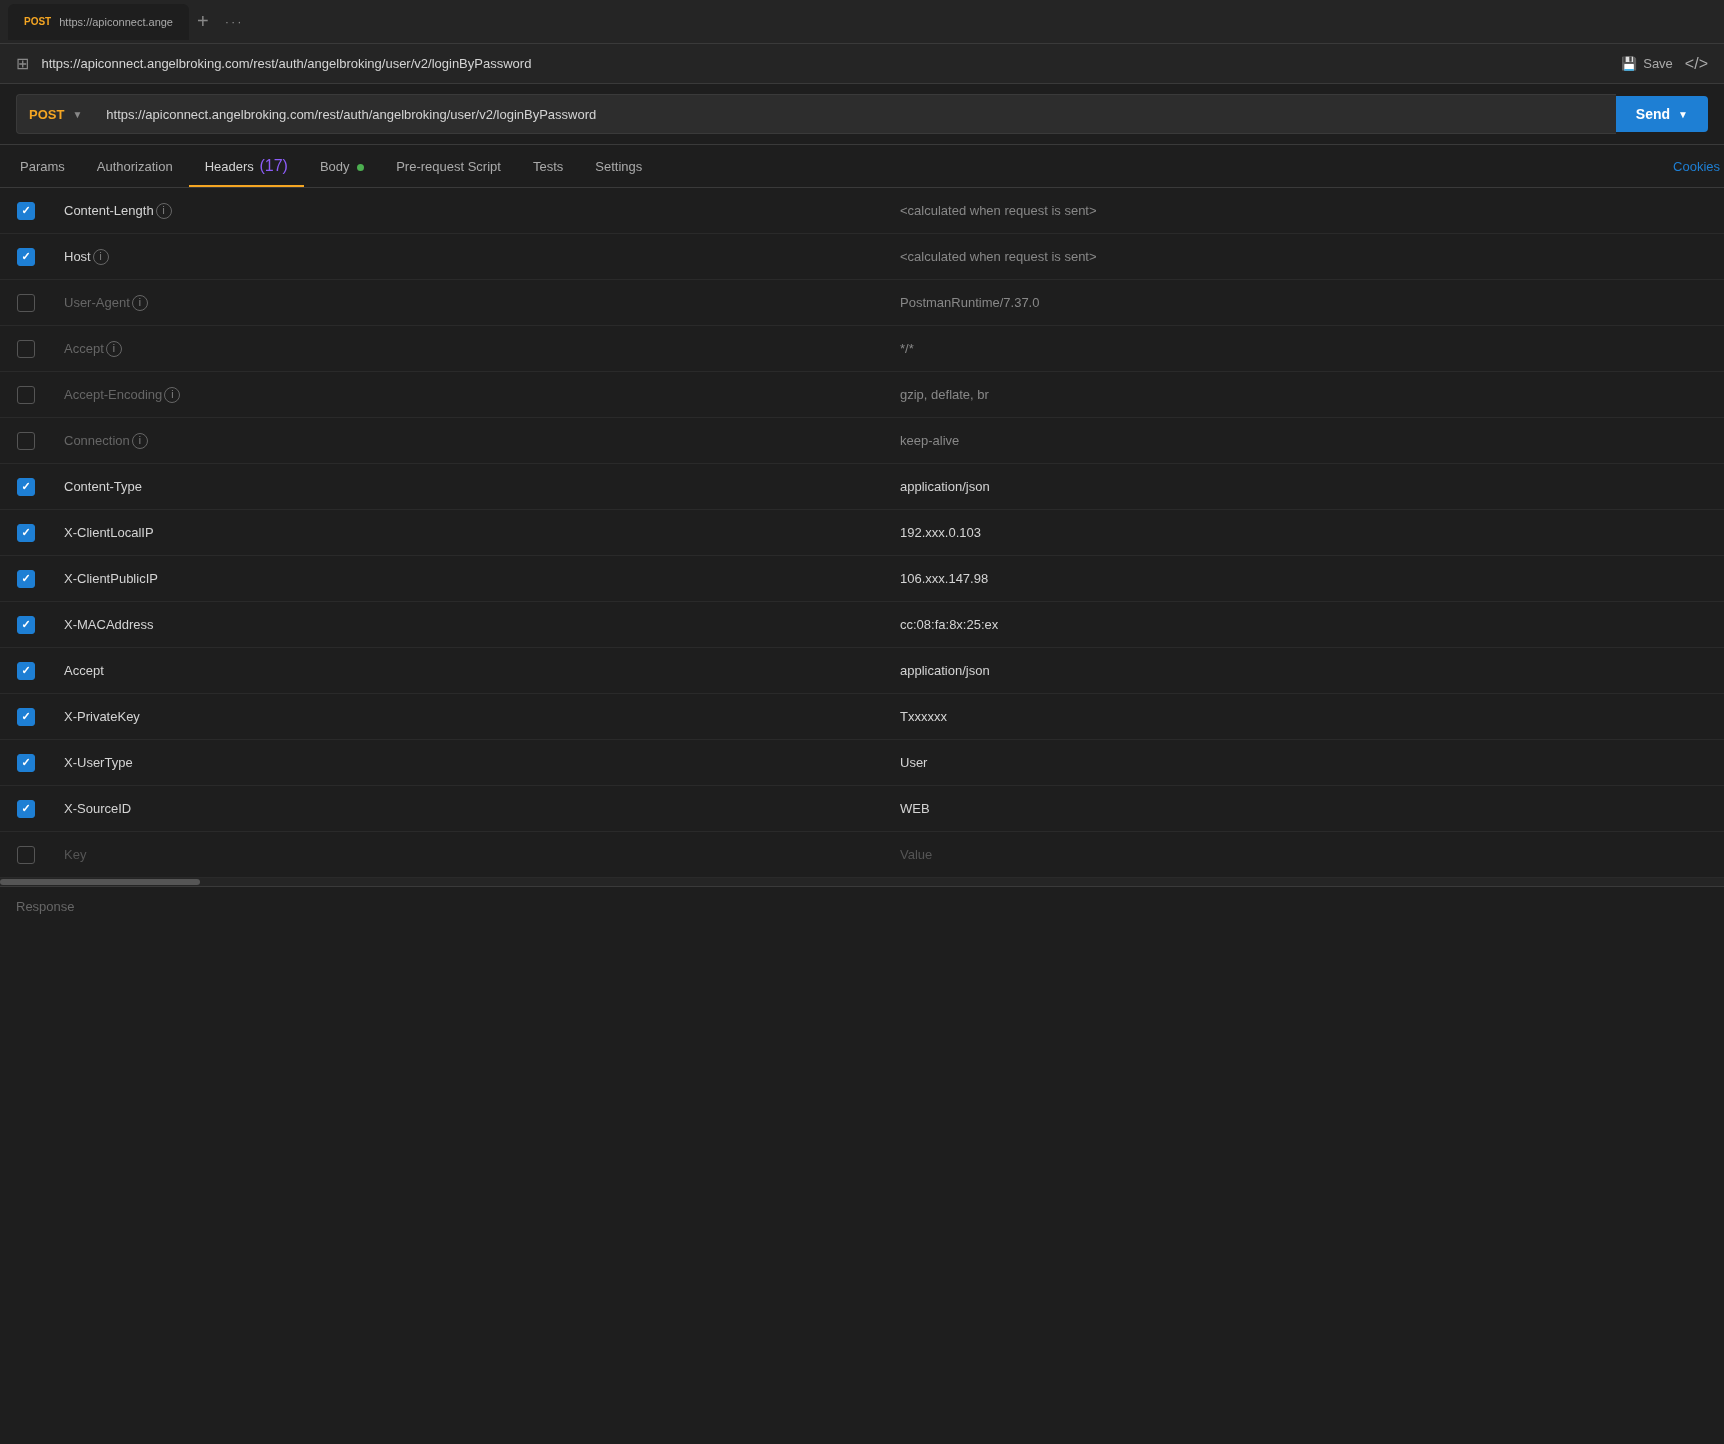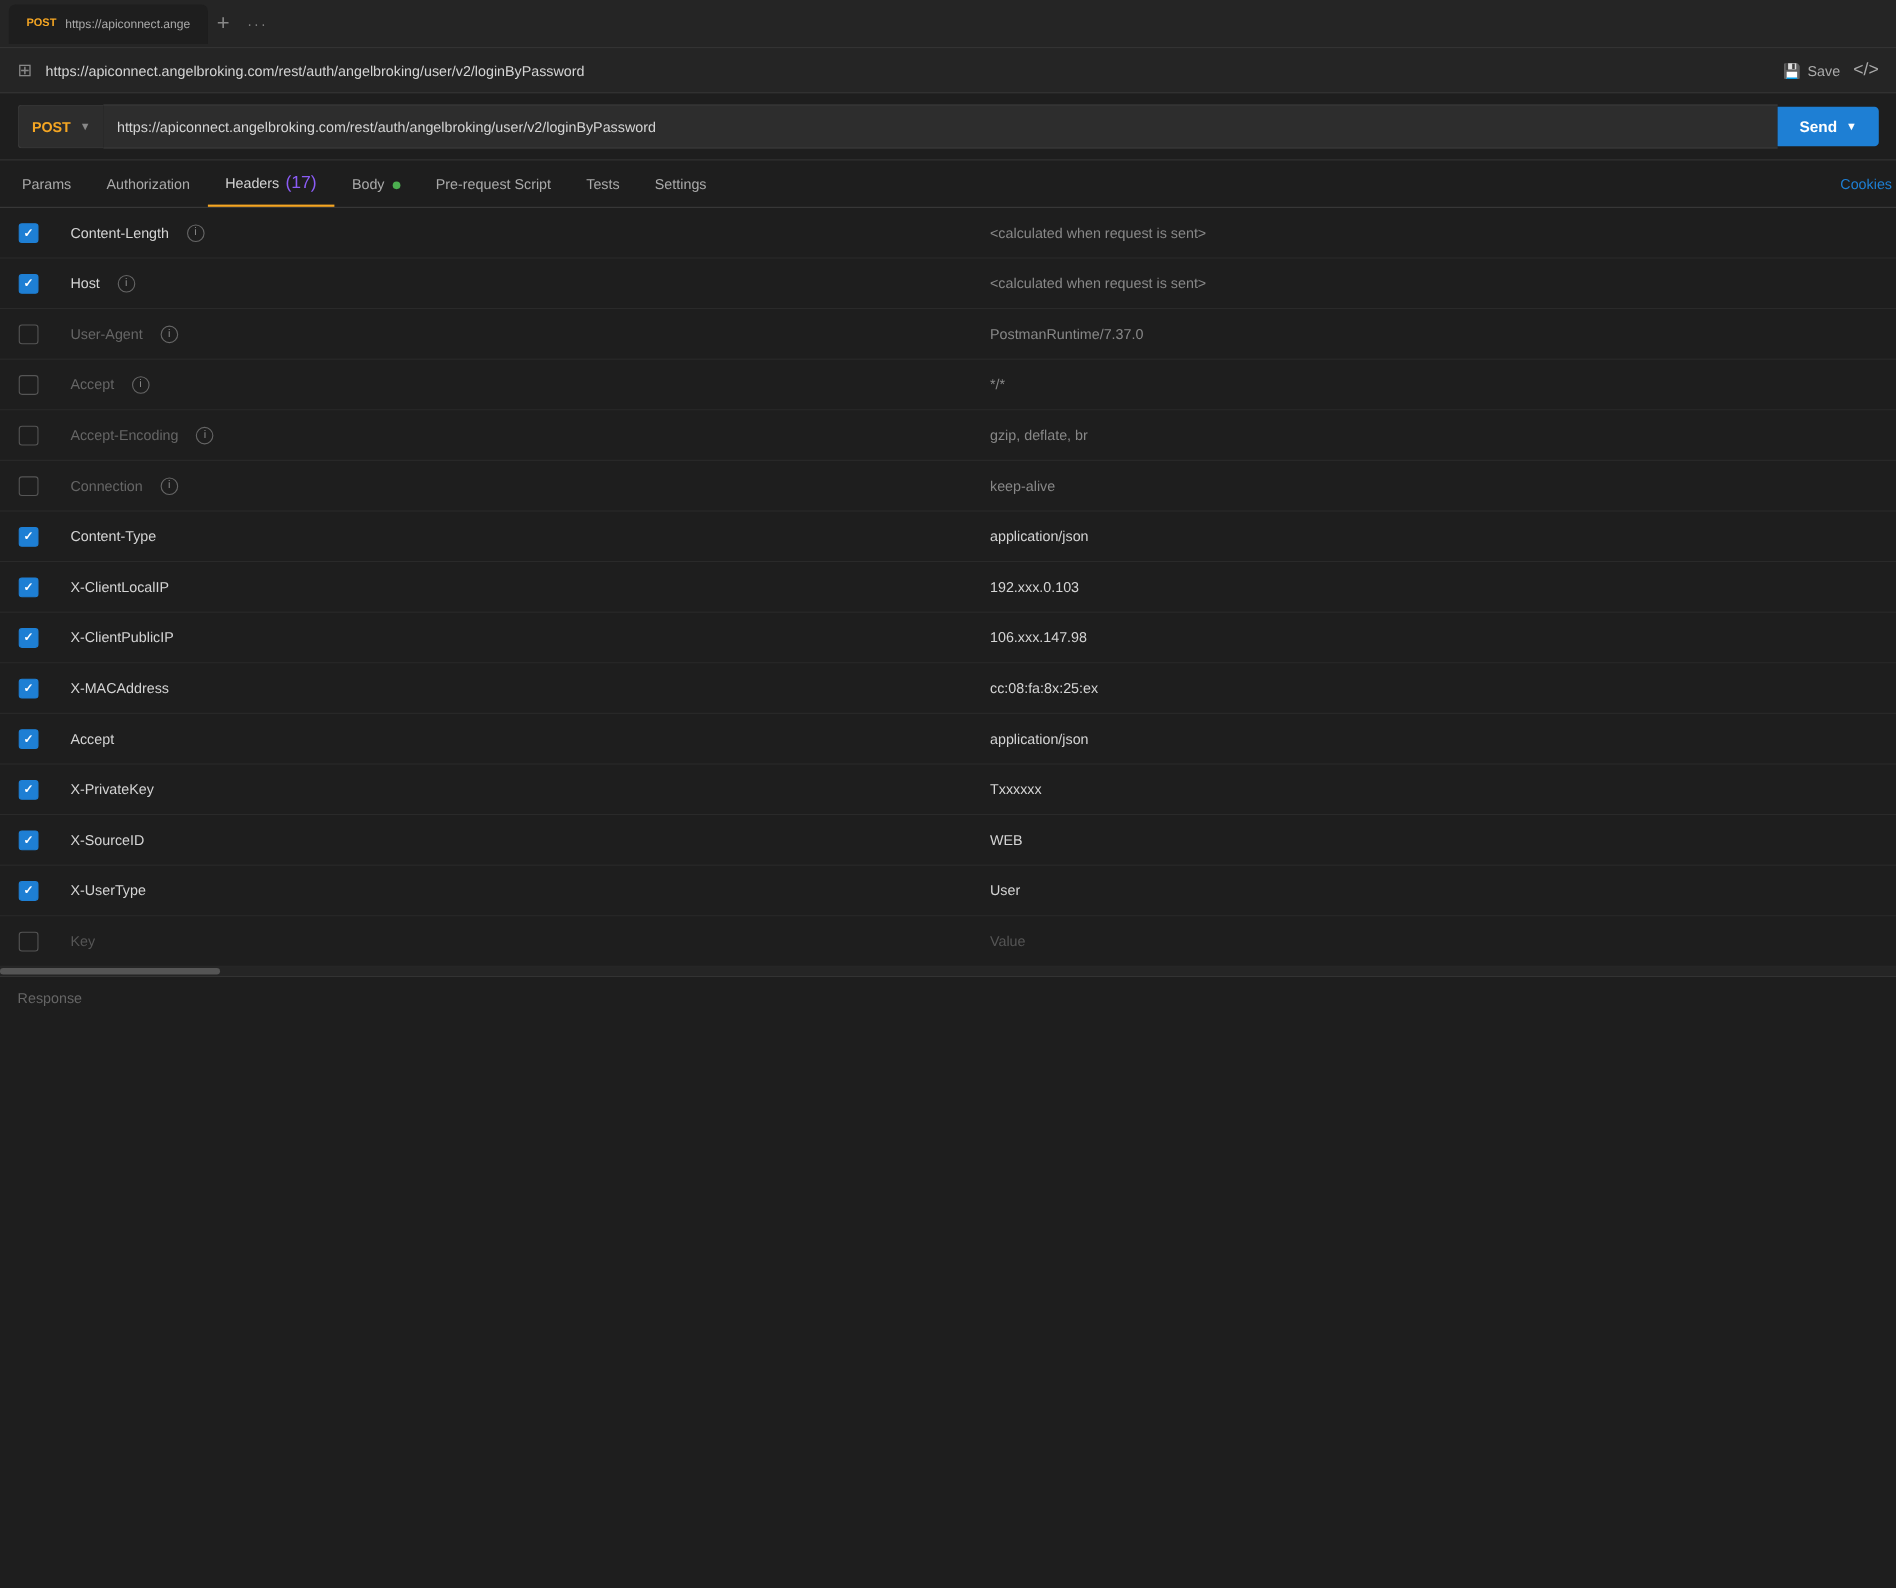--- a/index.html
+++ b/index.html
@@ -219,21 +219,21 @@
       align-items: center;
       justify-content: center;
       flex-shrink: 0;
     }
     .row-key {
       flex: 1;
       padding: 10px 12px;
       color: #d4d4d4;
       display: flex;
       align-items: center;
-      gap: 16px;
+      gap: 2px;
     }
     .row-key.disabled {
       color: #666;
     }
     .row-value {
       flex: 1;
       padding: 10px 12px;
       color: #d4d4d4;
     }
     .row-value.placeholder {
@@ -479,32 +479,32 @@
       <div class="row-key">
         <span>X-PrivateKey</span>
       </div>
       <div class="row-value">Txxxxxx</div>
     </div>
     <div class="row">
       <div class="row-checkbox">
         <div class="checkbox checked"></div>
       </div>
       <div class="row-key">
+        <span>X-UserType</span>
+      </div>
+      <div class="row-value">User</div>
+    </div>
+    <div class="row">
+      <div class="row-checkbox">
+        <div class="checkbox checked"></div>
+      </div>
+      <div class="row-key">
         <span>X-SourceID</span>
       </div>
       <div class="row-value">WEB</div>
-    </div>
-    <div class="row">
-      <div class="row-checkbox">
-        <div class="checkbox checked"></div>
-      </div>
-      <div class="row-key">
-        <span>X-UserType</span>
-      </div>
-      <div class="row-value">User</div>
     </div>
     <div class="row">
       <div class="row-checkbox">
         <div class="checkbox unchecked"></div>
       </div>
       <div class="row-key disabled">
         <span style="color: rgb(85, 85, 85);">Key</span>
       </div>
       <div class="row-value placeholder">Value</div>
     </div>

